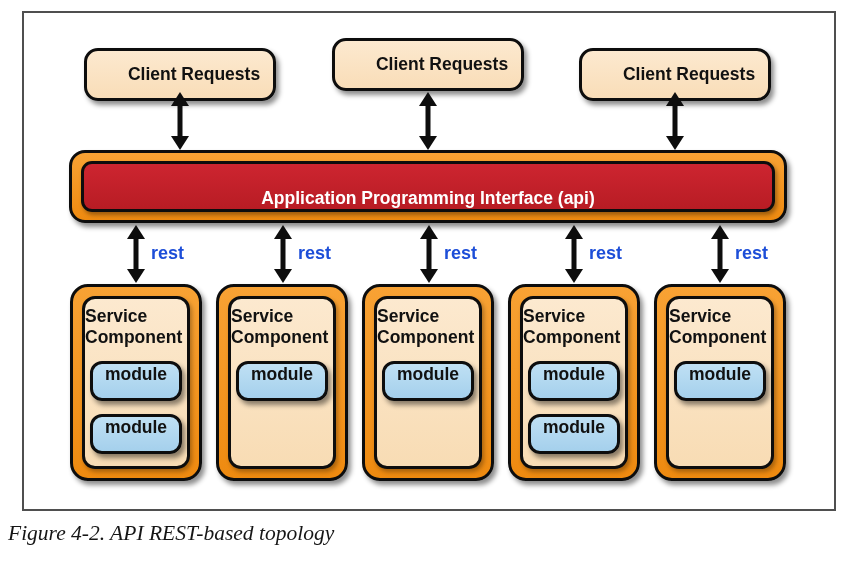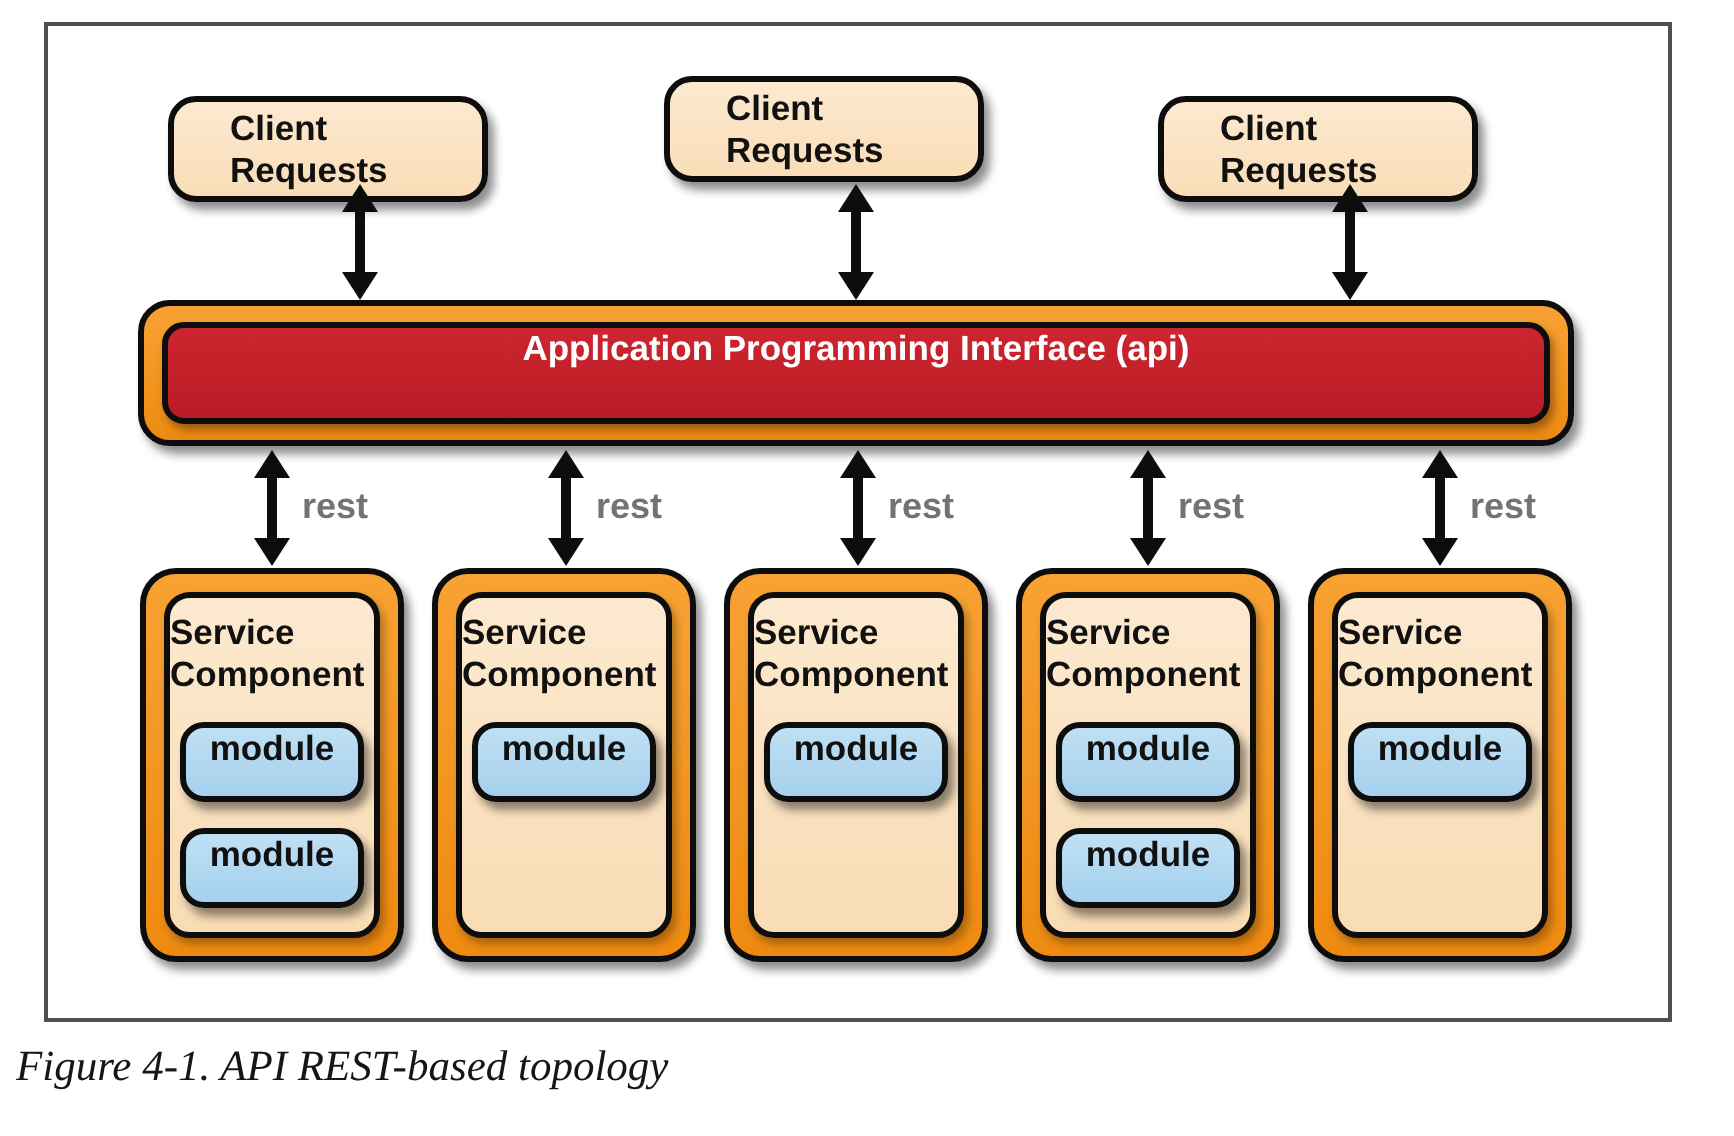--- a/index.html
+++ b/index.html
@@ -9,54 +9,54 @@
     font-family:"Liberation Sans", sans-serif; overflow:hidden;
   }
   .frame {
     position:absolute; left:22px; top:11px; width:814px; height:500px;
     border:2px solid #4f4f4f; background:#ffffff;
   }
   
   .shadowed { box-shadow:3px 4px 5px rgba(0,0,0,0.45); }
 
   .client-box {
-    position:absolute; top:35px; width:160px; height:53px;
+    position:absolute; top:35px; width:192px; height:53px;
     background:linear-gradient(180deg,#fce9cf 0%,#f9ddb8 100%);
     border:3px solid #0d0d0d; border-radius:14px;
     display:flex; align-items:center; justify-content:center;
     font-size:17.5px; font-weight:700; color:#111;padding-left:28px;
   }
 
   .api-outer {
     position:absolute; left:67px; top:148px; width:718px; height:73px;
     background:linear-gradient(180deg,#f8a234 0%,#ee8a10 100%);
     border:3px solid #0d0d0d; border-radius:16px;
   }
   .api-inner {
     position:absolute; left:9px; right:9px; top:8px; bottom:8px;
     background:linear-gradient(180deg,#cd2530 0%,#b81c24 100%);
     border:3px solid #0d0d0d; border-radius:11px;
-    display:flex; align-items:flex-start; justify-content:center;
+    display:flex; align-items:flex-end; justify-content:center;
     font-size:17.5px; font-weight:700; color:#ffffff;
     box-shadow:2px 3px 4px rgba(0,0,0,0.35);
   }
 
   
   .varrow { position:absolute; width:20px; }
   .varrow .stem {
     position:absolute; left:50%; transform:translateX(-50%);
     top:10px; bottom:10px; width:5px; background:#0d0d0d;
   }
   .varrow .head { position:absolute; left:50%; transform:translateX(-50%); width:0; height:0;
     border-left:9px solid transparent; border-right:9px solid transparent; }
   .varrow .head.top { top:0; border-bottom:14px solid #0d0d0d; }
   .varrow .head.bot { bottom:0; border-top:14px solid #0d0d0d; }
 
   .rest-label {
-    position:absolute; top:241px; font-size:18px; font-weight:600; color:#737373;
+    position:absolute; top:241px; font-size:18px; font-weight:600; color:#1d4ed8;
     white-space:nowrap;
   }
 
   .svc-outer {
     position:absolute; top:282px; width:132px; height:197px;
     background:linear-gradient(180deg,#f8a234 0%,#ee8a10 100%);
     border:3px solid #0d0d0d; border-radius:18px;
   }
   .svc-inner {
     position:absolute; left:9px; right:9px; top:9px; bottom:9px;
@@ -211,15 +211,15 @@
           <span>Service Component</span>
         </div>
         <div class="module-box">
           <span>module</span>
         </div>
       </div>
     </div>
 
   </div>
 
-  <div class="caption">Figure 4-1. API REST-based topology</div>
+  <div class="caption">Figure 4-2. API REST-based topology</div>
 
 </div>
 
 </body></html>

